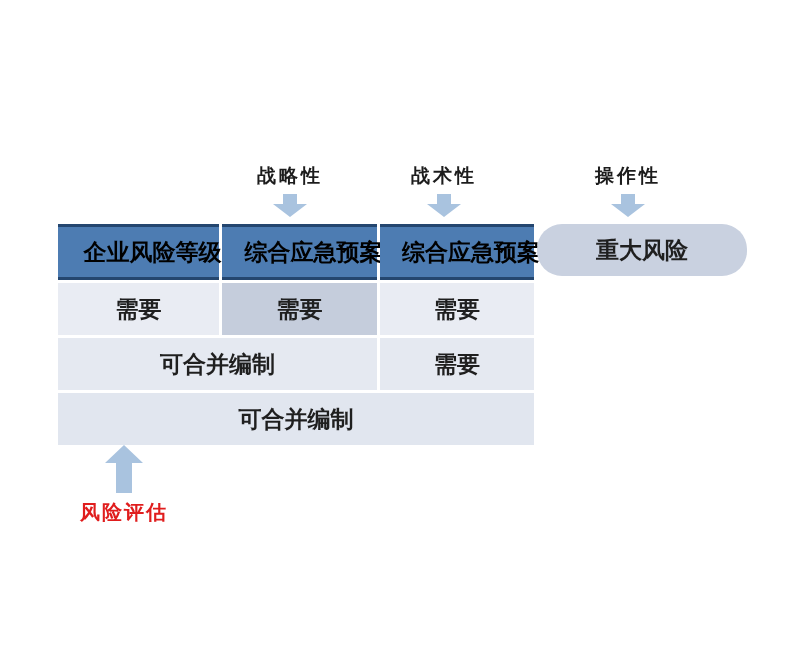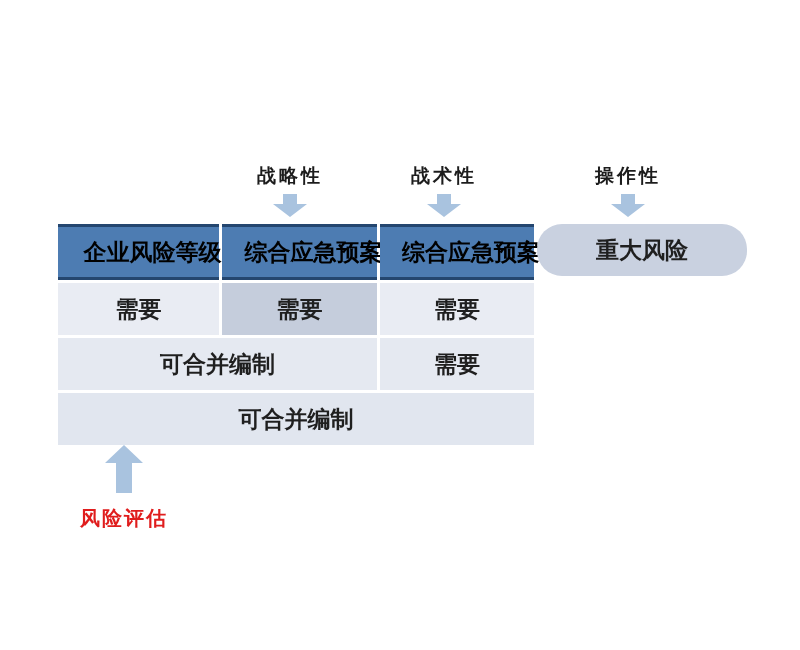--- a/index.html
+++ b/index.html
@@ -38,21 +38,21 @@
   .rh  { background:var(--row-header-bg);border-radius:25px; }
   .c1  { background:var(--cell-bg); }
   .c2  { background:var(--cell-bg-row2); }
   .c3  { background:var(--cell-bg-row3); }
   .hl  { background:var(--cell-bg-highlight); }
   .span2 { grid-column:span 2; }
   .span3 { grid-column:span 3; }
   
   .assess-group {
     position:absolute; left:54px; top:445px; width:140px;
-    display:flex; flex-direction:column; align-items:center; gap:12px;
+    display:flex; flex-direction:column; align-items:center; gap:6px;
   }
   .assess-label {
     font-family:"DejaVu Serif","Liberation Serif",serif;
     font-weight:bold; font-size:20px; letter-spacing:2px;
     color:var(--label-red); white-space:nowrap;
   }
 </style>
 </head>
 <body>
 

